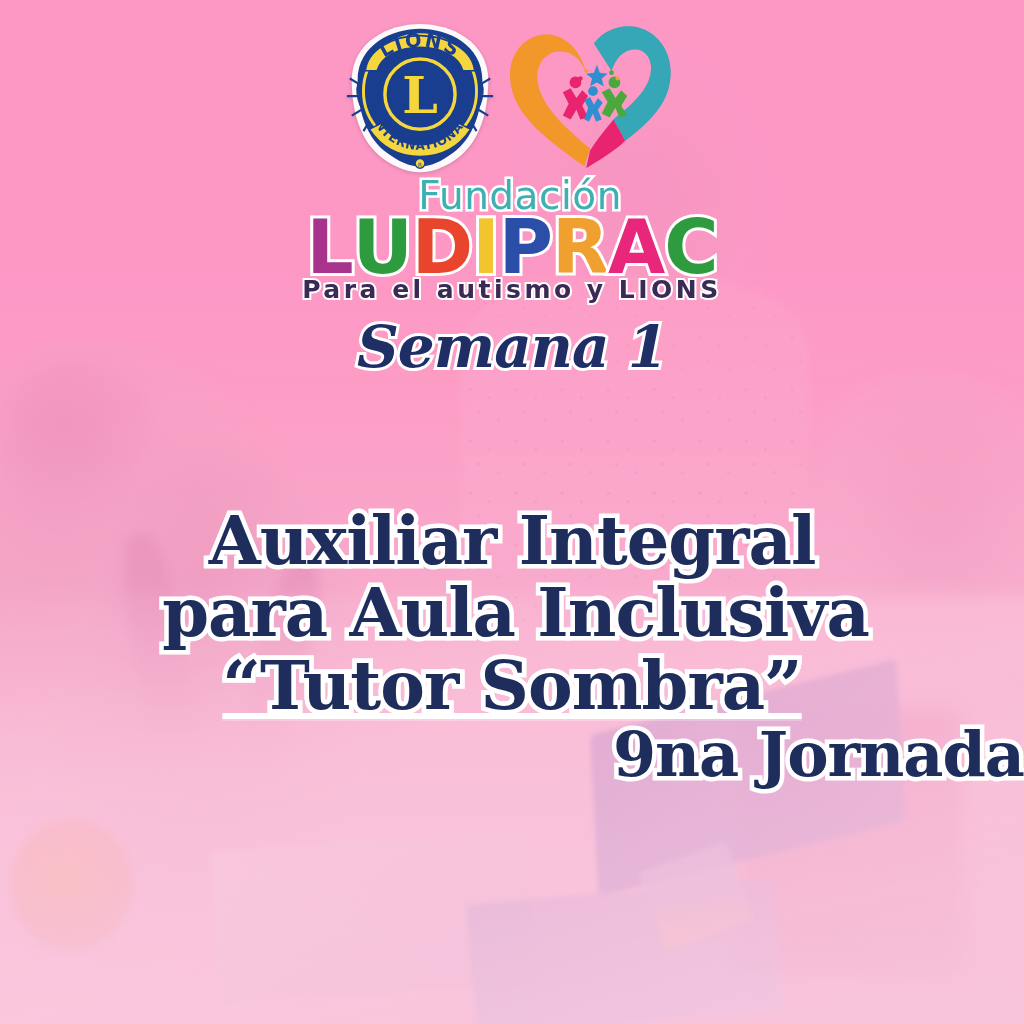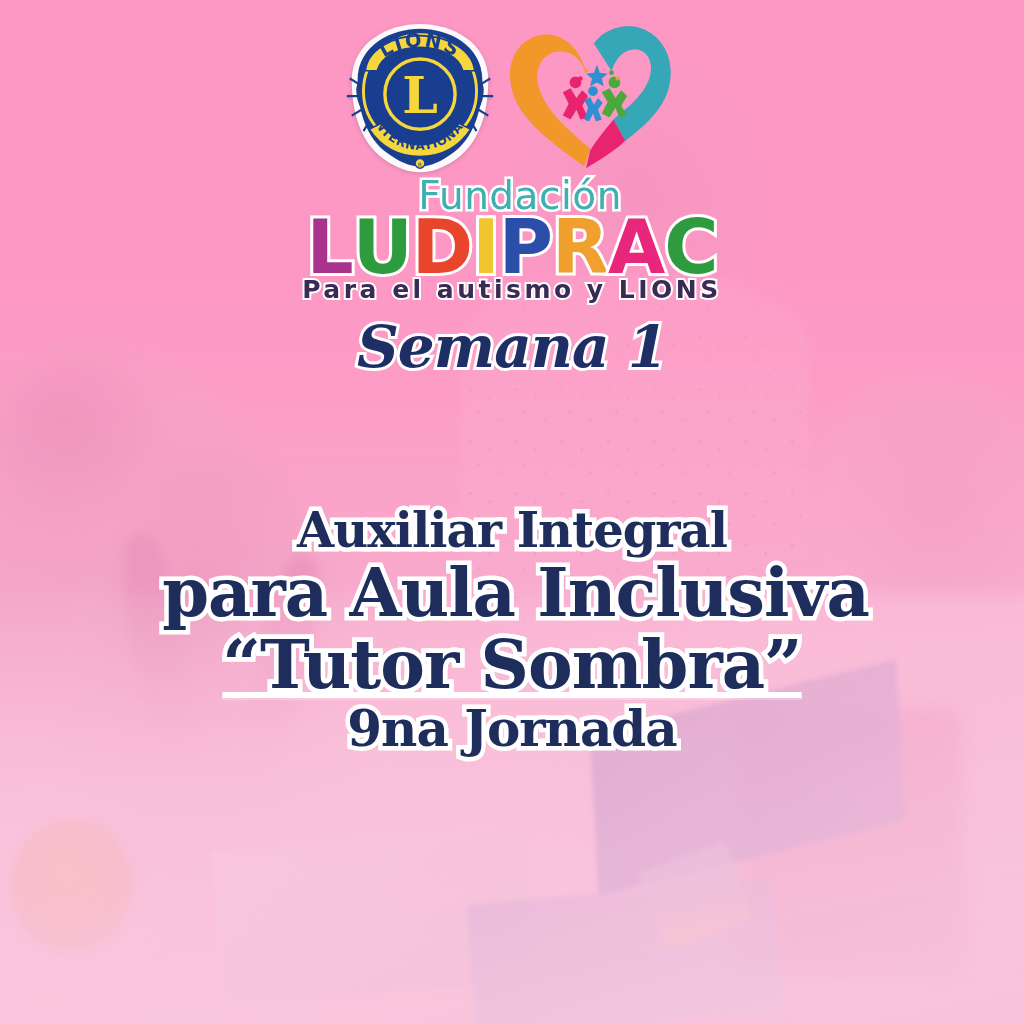--- a/index.html
+++ b/index.html
@@ -212,24 +212,24 @@
   .headline {
     font-family:"DejaVu Serif", serif;
     font-weight:bold;
     color:#1e2d5c;
     -webkit-text-stroke:9px #ffffff;
     paint-order:stroke fill;
     line-height:1.08;
     letter-spacing:-1px;
     text-shadow:0 2px 0 rgba(255,255,255,.25);
   }
-  .headline.h1 { font-size:48px; }
+  .headline.h1 { font-size:67px; }
   .headline.h2 { font-size:67px;padding-left:7px; }
   .headline.h3 { font-size:67px;text-decoration:underline; }
-  .headline.h4 { font-size:50px; }
+  .headline.h4 { font-size:62px;text-align:right; }
   .headline.h5 { font-size:67px; }
 </style>
 </head>
 <body>
 
 <div id="poster">
 
   <div class="bg-photo">
     <div class="bg-base"></div>
     <div class="bg-child-l"></div>

